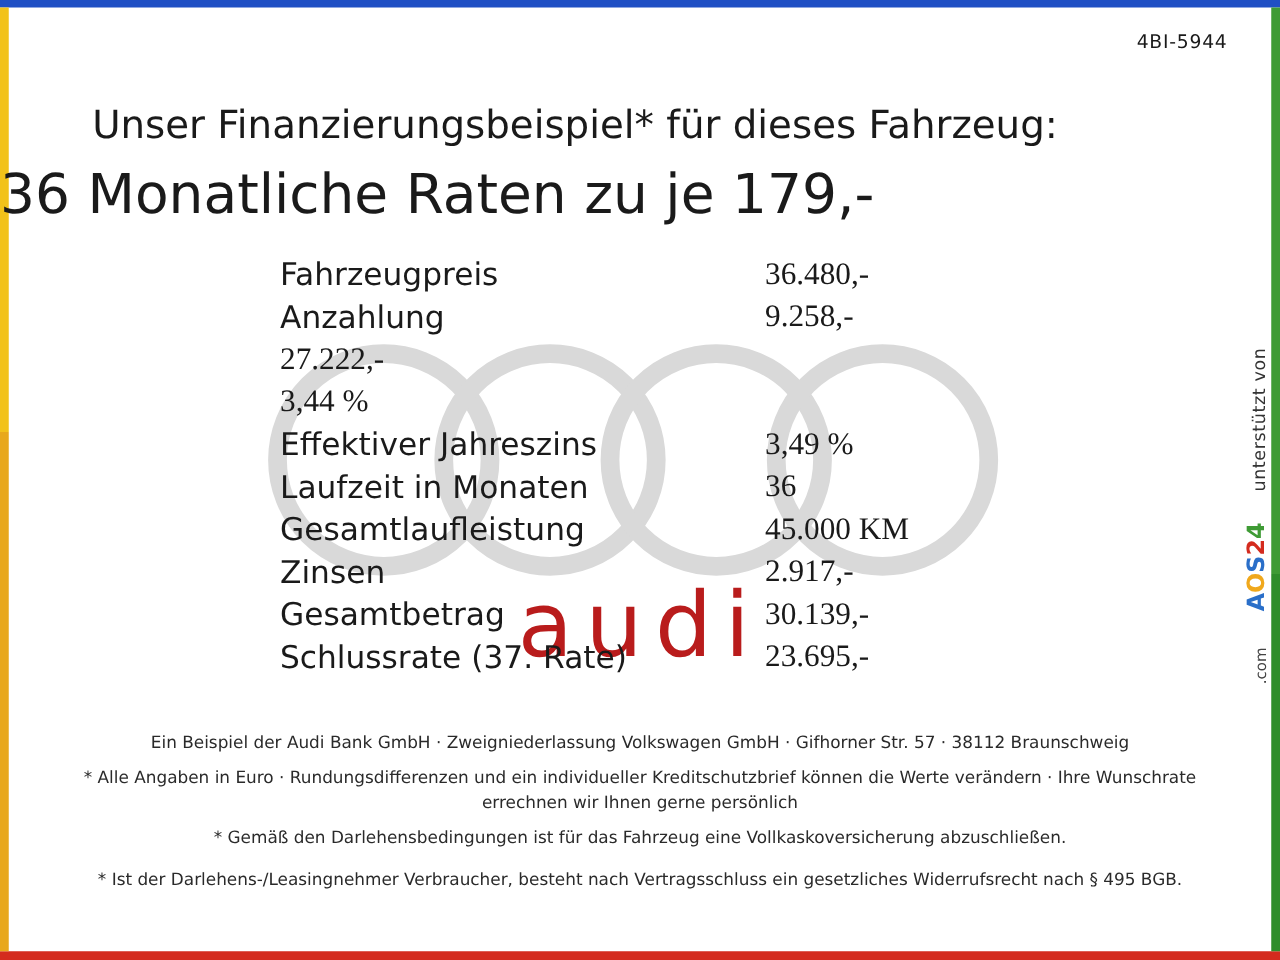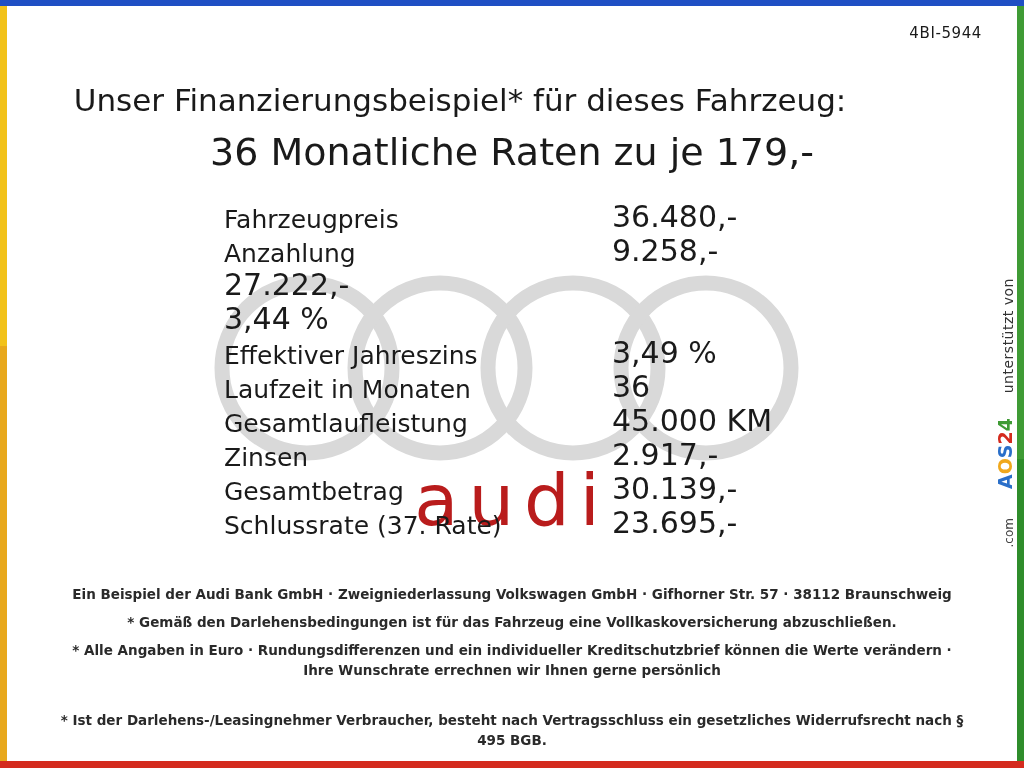--- a/index.html
+++ b/index.html
@@ -104,22 +104,22 @@
     text-align: center;
     font-size: 31px;
     color: #1a1a1a;
     font-weight: 400;
   }
   .subheadline {
     position: absolute;
     top: 130px;
     left: 0;
     width: 1024px;
-    text-align: center;
-    font-size: 38px;
+    text-align: left;
+    font-size: 44px;
     color: #1a1a1a;
     font-weight: 400;
   }
 
   .table {
     position: absolute;
     top: 200px;
     left: 224px;
     width: 620px;
   }
@@ -128,41 +128,42 @@
     height: 34px;
     align-items: flex-end;
   }
   .cell-label {
     width: 388px;
     font-size: 25px;
     color: #1a1a1a;
     white-space: nowrap;
   }
   .cell-value {
-    font-size: 30px;
-    color: #1a1a1a;
-    white-space: nowrap;
+    font-size: 25px;
+    color: #1a1a1a;
+    white-space: nowrap;
+    font-family: Liberation Serif, serif;
   }
 
   .footnotes {
     position: absolute;
     top: 584px;
     left: 60px;
     width: 904px;
     text-align: center;
   }
   .fn {
     font-size: 13.5px;
     color: #2a2a2a;
     line-height: 20px;
-    font-weight: bold;
+    font-weight: normal;
     margin-bottom: 8px;
     text-align: center;
   }
-  .fn.spaced { margin-top: 30px; }
+  .fn.spaced { margin-top: 14px; }
 
   
   .support {
     position: absolute;
     right: 8px;
     top: 278px;
     width: 26px;
     height: 300px;
   }
   .support-text {
@@ -269,22 +270,22 @@
         <div class="cell-value">30.139,-</div>
       </div>
       <div class="row">
         <div class="cell-label">Schlussrate (37. Rate)</div>
         <div class="cell-value">23.695,-</div>
       </div>
     </div>
 
     <div class="footnotes">
       <div class="fn">Ein Beispiel der Audi Bank GmbH · Zweigniederlassung Volkswagen GmbH · Gifhorner Str. 57 · 38112 Braunschweig</div>
+      <div class="fn">* Alle Angaben in Euro · Rundungsdifferenzen und ein individueller Kreditschutzbrief können die Werte verändern · Ihre Wunschrate errechnen wir Ihnen gerne persönlich</div>
       <div class="fn">* Gemäß den Darlehensbedingungen ist für das Fahrzeug eine Vollkaskoversicherung abzuschließen.</div>
-      <div class="fn">* Alle Angaben in Euro · Rundungsdifferenzen und ein individueller Kreditschutzbrief können die Werte verändern · Ihre Wunschrate errechnen wir Ihnen gerne persönlich</div>
       <div class="fn spaced">* Ist der Darlehens-/Leasingnehmer Verbraucher, besteht nach Vertragsschluss ein gesetzliches Widerrufsrecht nach § 495 BGB.</div>
     </div>
 
   </div>
 
   <div class="support">
     <div class="support-text">unterstützt von</div>
     <div class="support-logo"><span class="a">A</span><span class="o">O</span><span class="s">S</span><span class="n2">2</span><span class="n4">4</span></div>
     <div class="support-dom">.com</div>
   </div>

